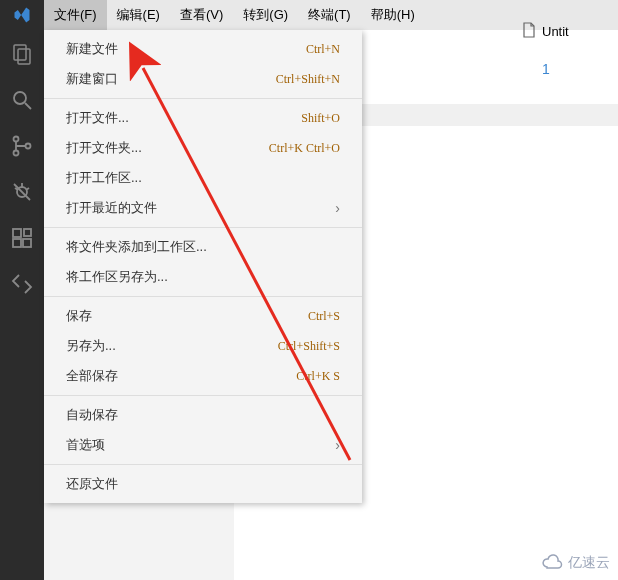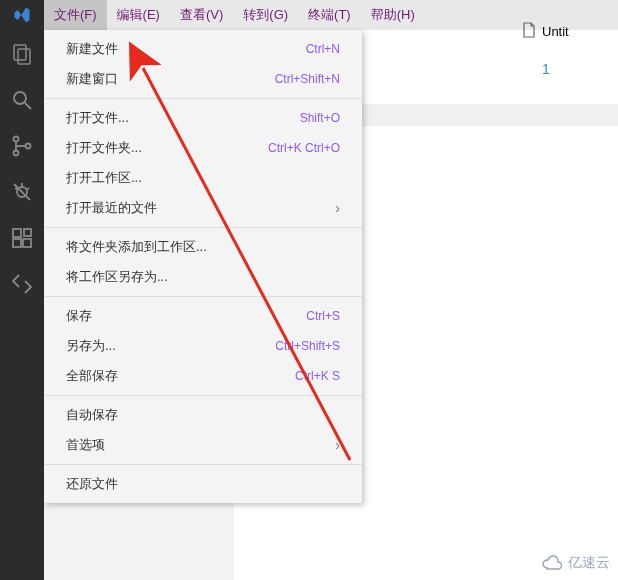--- a/index.html
+++ b/index.html
@@ -1,39 +1,39 @@
 <!DOCTYPE html>
 <html><head>
   <meta charset="utf-8">
   <style>
     * { box-sizing: border-box; margin: 0; padding: 0; }
     body { font-family: "Microsoft YaHei", "Segoe UI", sans-serif; font-size: 13px; background: #fff; width: 618px; height: 580px; overflow: hidden; position: relative; }
     .titlebar { height: 30px; background: #e8e8e8; display: flex; align-items: stretch; }
     .app-icon { width: 44px; display: flex; align-items: center; justify-content: center; background: #2c2c2c; }
     .app-icon svg { width: 20px; height: 20px; }
-    .menu-item { padding: 0 10px; display: flex; align-items: center; color: #701a75; cursor: pointer; }
+    .menu-item { padding: 0 10px; display: flex; align-items: center; color: #000000; cursor: pointer; }
     .menu-item.active { background: #c5c5c5; }
     .container { display: flex; height: calc(100% - 30px); }
     .activity-bar { width: 44px; background: #2c2c2c; display: flex; flex-direction: column; align-items: center; padding-top: 12px; gap: 22px; }
     .activity-icon { color: #888; cursor: pointer; display: flex; align-items: center; justify-content: center; }
     .activity-icon svg { width: 24px; height: 24px; }
     .dropdown { position: absolute; left: 44px; top: 30px; width: 318px; background: #f4f4f4; box-shadow: 2px 2px 6px rgba(0,0,0,0.25); z-index: 10; padding: 4px 0; }
     .dd-item { display: flex; justify-content: space-between; align-items: center; padding: 6px 22px; color: #333; cursor: pointer; gap: 15px; }
     .dd-label { }
-    .dd-shortcut { color: #8b5cf6; font-size: 12px; }
+    .dd-shortcut { color: #a16207; font-size: 12px; font-family: Liberation Serif, serif; }
     .dd-arrow { color: #777; font-size: 14px; }
     .dd-sep { height: 1px; background: #ddd; margin: 4px 0; }
     .editor-area { flex: 1; position: relative; background: #fff; }
     .open-editors { position: absolute; left: 0; top: 0; width: 190px; height: 100%; background: #f3f3f3; }
     .tab-region { position: absolute; left: 322px; top: 4px; right: 0; }
     .line-hl { position: absolute; left: 0; right: 0; top: 74px; height: 22px; background: #f0f0f0; }
     .gutter-num { position: absolute; top: 57px; left: 16px; color: #3b86d1; font-size: 14px; }
     .editor-tab { display: flex; align-items: center; gap: 6px; padding: 6px 10px; cursor: pointer; }
     .doc-icon { color: #666; }
-    .watermark { position: absolute; right: 8px; bottom: 8px; display: flex; align-items: center; gap: 4px; color: #9aa4b8; font-size: 14px; margin-top: 38px; }
+    .watermark { position: absolute; right: 8px; bottom: 8px; display: flex; align-items: flex-start; gap: 4px; color: #9aa4b8; font-size: 14px; margin-top: 38px; }
     .arrow-overlay { position: absolute; left: 0; top: 0; pointer-events: none; z-index: 20; }
   </style>
 </head>
 <body>
 
 <div class="titlebar">
   <div class="app-icon">
     <svg viewBox="0 0 24 24" fill="none">
         <path d="M17 3 L7 18 L3 15 L3 9 L7 6 L17 21 L21 18 L21 6 Z" fill="#3b86d1"></path>
       </svg>

